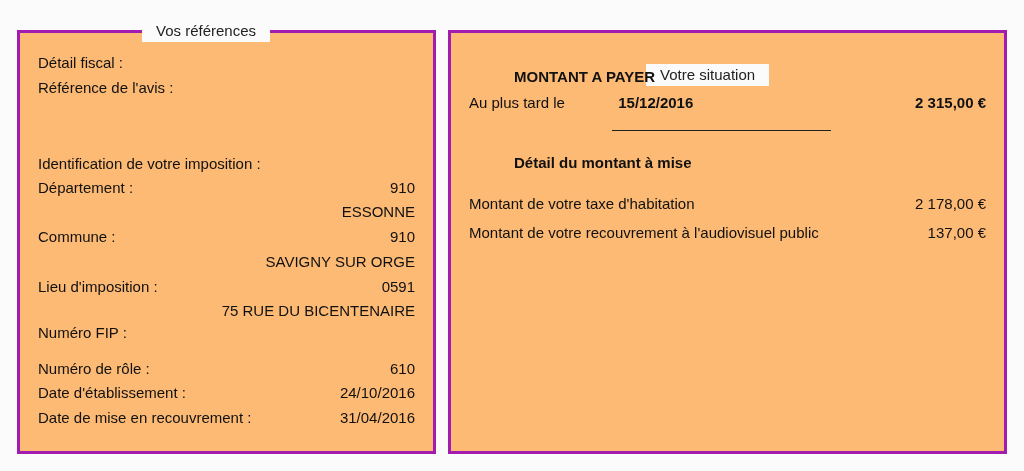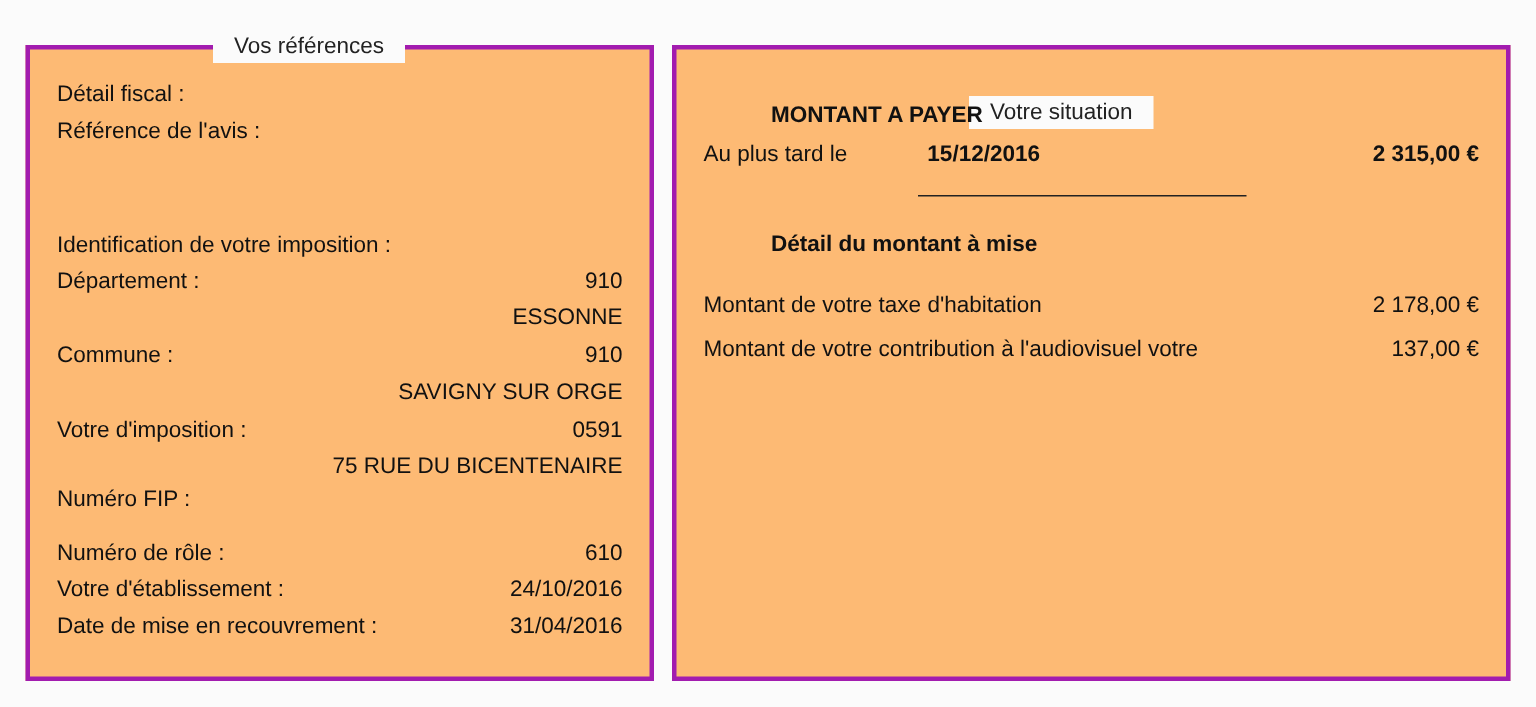--- a/index.html
+++ b/index.html
@@ -50,35 +50,35 @@
     <span class="value">ESSONNE</span>
   </div>
   <div class="row" style="top:194px">
     <span class="label">Commune :</span>
     <span class="value">910</span>
   </div>
   <div class="row" style="top:219px">
     <span class="value">SAVIGNY SUR ORGE</span>
   </div>
   <div class="row" style="top:244px">
-    <span class="label">Votre d'imposition :</span>
+    <span class="label">Lieu d'imposition :</span>
     <span class="value">0591</span>
   </div>
   <div class="row" style="top:268px">
     <span class="value">75 RUE DU  BICENTENAIRE</span>
   </div>
   <div class="row" style="top:290px">
     <span class="label">Numéro FIP :</span>
   </div>
   <div class="row" style="top:326px">
     <span class="label">Numéro de rôle :</span>
     <span class="value">610</span>
   </div>
   <div class="row" style="top:350px">
-    <span class="label">Votre d'établissement :</span>
+    <span class="label">Date d'établissement :</span>
     <span class="value">24/10/2016</span>
   </div>
   <div class="row" style="top:375px">
     <span class="label">Date de mise en recouvrement :</span>
     <span class="value">31/04/2016</span>
   </div>
 </div>
 
 <div id="right-box" class="box">
   <div class="legend">Votre situation</div>
@@ -96,16 +96,16 @@
   <div class="sep" style="left:161px; width:219px; top:97px"></div>
 
   <div class="row bold" style="top:120px">
     <span class="label">Détail du montant à mise</span>
   </div>
   <div class="row" style="top:161px">
     <span class="label">Montant de votre taxe d'habitation</span>
     <span class="value">2 178,00 €</span>
   </div>
   <div class="row" style="top:190px">
-    <span class="label">Montant de votre contribution à l'audiovisuel votre</span>
+    <span class="label">Montant de votre recouvrement à l'audiovisuel public</span>
     <span class="value">137,00 €</span>
   </div>
 </div>
 
 </body></html>

